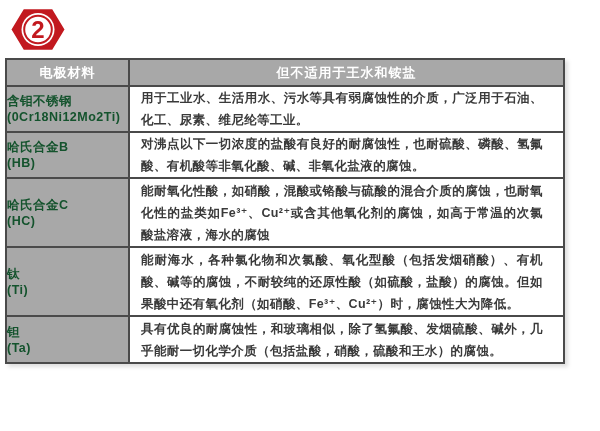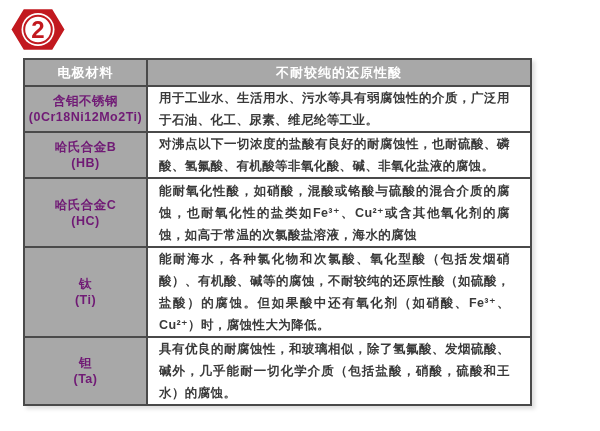--- a/index.html
+++ b/index.html
@@ -12,34 +12,34 @@
     position:absolute;left:62px;top:13px;width:158px;height:34px;
     background:#c2191f;border-radius:9px;
     display:flex;align-items:center;justify-content:center;z-index:1;
   }
   .banner-title{
     color:#ffffff;font-size:21px;font-weight:bold;letter-spacing:2px;white-space:nowrap;
   }
   .badge-svg{position:absolute;left:8px;top:6px;width:60px;height:47px;z-index:2;}
   
   .etable{
-    position:absolute;left:23px;top:58px;width:509px;
+    position:absolute;left:5px;top:58px;width:560px;
     border-collapse:collapse;table-layout:fixed;
     box-shadow:3px 3px 4px rgba(0,0,0,0.13);
     background:#fff;
   }
   .etable col.c1{width:123px;}
   .etable th,.etable td{border:2px solid #4a4a4a;vertical-align:middle;padding:0;}
   .etable th{
     background:#a8a8a8;color:#ffffff;font-size:13px;font-weight:bold;
     letter-spacing:1px;text-align:center;
   }
   td.mat{
-    background:#a8a8a8;color:#701a75;font-weight:bold;font-size:12.5px;
-    text-align:center;line-height:16px;letter-spacing:0.5px;
+    background:#a8a8a8;color:#14532d;font-weight:bold;font-size:12.5px;
+    text-align:left;line-height:16px;letter-spacing:0.5px;
   }
   td.mat .mat-sub:empty{display:none;}
   td.desc{
     background:#ffffff;color:#3a3a3a;font-weight:600;font-size:12.5px;
     line-height:22px;padding:0 20px 0 11px;text-align:justify;letter-spacing:0.4px;
   }
   tr.rh-head{height:27px;}
   tr.rh-45{height:45px;}
   tr.rh-69{height:69px;}
   tr.rh-47{height:47px;}
@@ -59,21 +59,21 @@
 
 
   <table class="etable">
     <colgroup>
         <col class="c1">
         <col class="c2">
       </colgroup>
     <thead>
       <tr class="rh-head">
         <th>电极材料</th>
-        <th>不耐较纯的还原性酸</th>
+        <th>但不适用于王水和铵盐</th>
       </tr>
     </thead>
     <tbody>
       <tr class="rh-45">
         <td class="mat">
           <div class="mat-name">含钼不锈钢</div>
           <div class="mat-sub">(0Cr18Ni12Mo2Ti)</div>
         </td>
         <td class="desc">用于工业水、生活用水、污水等具有弱腐蚀性的介质，广泛用于石油、化工、尿素、维尼纶等工业。</td>
       </tr>

